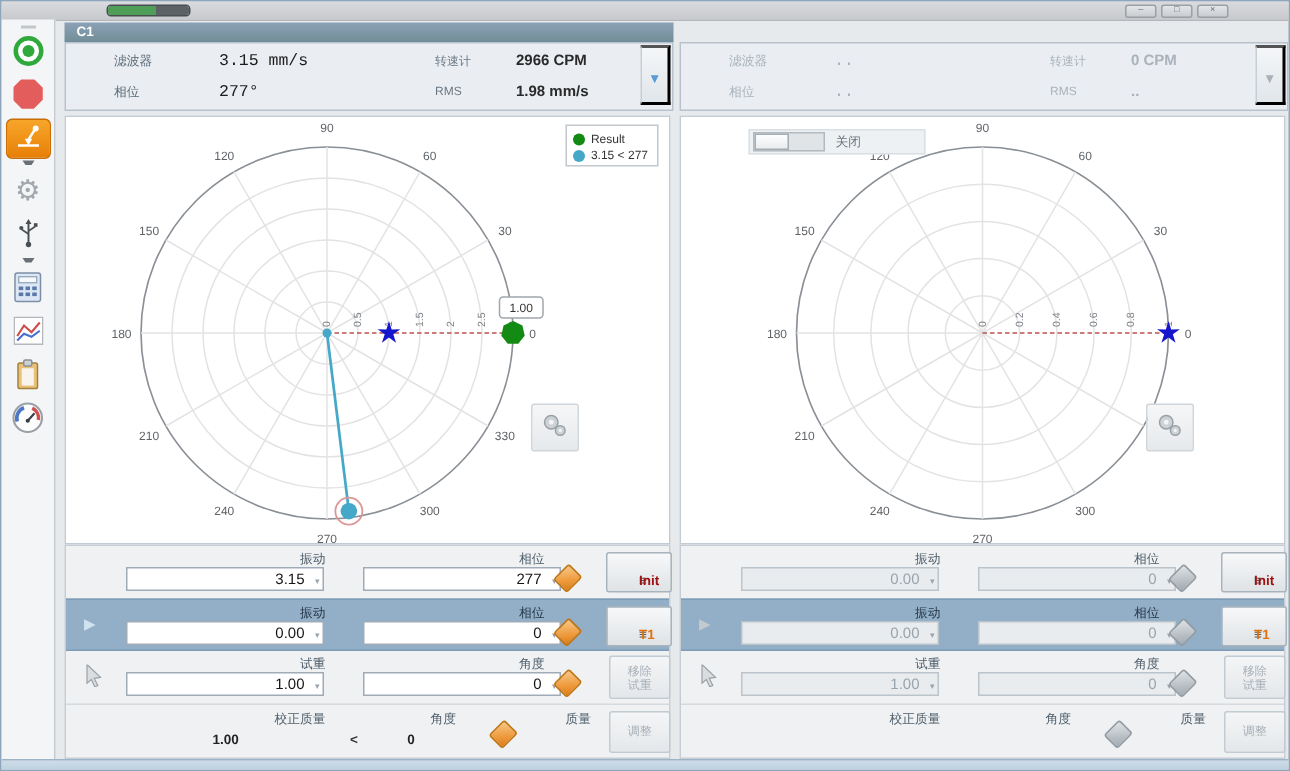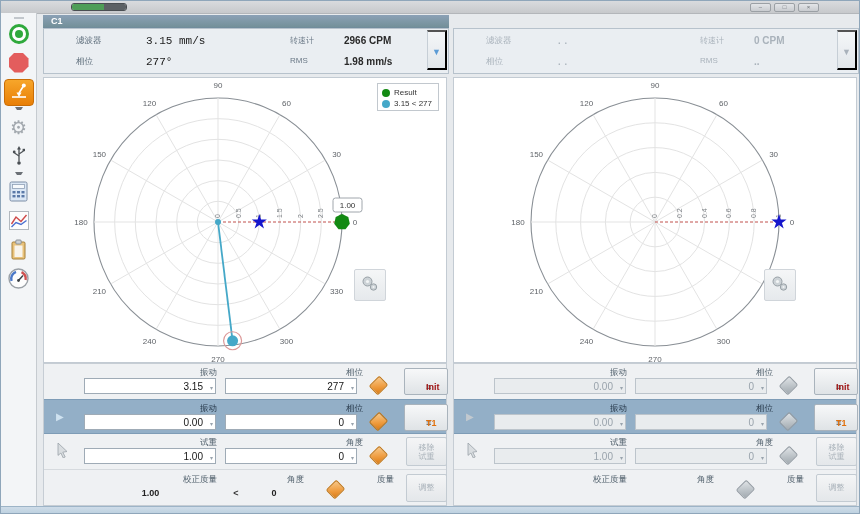--- a/index.html
+++ b/index.html
@@ -72,21 +72,21 @@
   .row{position:absolute;left:0;width:402px;}
   .r1{top:0;height:35px;}
   .r2{top:35px;height:35px;background:#93afc7;border-top:1px solid #7e9cb6;border-bottom:1px solid #7e9cb6;box-sizing:border-box;}
   .r3{top:70px;height:35px;}
   .r4{top:105px;height:36px;border-top:1px solid #d6dade;}
   .row span{position:absolute;white-space:nowrap;}
   .clab{font-size:8.5px;color:#4e5e6a;text-align:right;}
   .r2 .clab{color:#26384a;}
   .lab1{left:40px;width:133px;top:3px;} .lab2{left:186px;width:133px;top:3px;}
   .fld{position:absolute;top:14px;width:132px;height:16px;background:#fff;border:1px solid #9fabb6;box-sizing:border-box;}
-  .f1{left:40px;} .f2{left:181px;}
+  .f1{left:40px;} .f2{left:198px;}
   .fld input{position:absolute;left:0;top:0;width:100%;height:100%;border:none;background:transparent;
       text-align:right;padding-right:12px;font-size:10px;color:#151515;font-family:inherit;box-sizing:border-box;}
   .fld .dd{position:absolute;right:2px;top:5px;font-size:6px;color:#9aa4ae;font-style:normal;}
   .p2 .fld{background:#e9ecee;border-color:#bcc4cb;}
   .p2 .fld input{color:#99a3ac;}
   .dia{position:absolute;left:328px;top:15px;width:11px;height:11px;transform:rotate(45deg) scaleY(1.15);
       background:linear-gradient(135deg,#f8c888,#ee9a3c 60%,#d97c18);border:1px solid #c27513;border-radius:2px;}
   .p2 .dia{background:linear-gradient(135deg,#dfe3e6,#b9c0c5 60%,#a2aab0);border-color:#949ca3;}
   .btn-big{position:absolute;left:360px;top:4px;width:44px;height:27px;
       background:linear-gradient(#f7f8f9,#dfe3e6);border:1px solid #a9b3bc;border-radius:2px;
@@ -423,20 +423,26 @@
             <text x="227.8" y="140" font-size="7" fill="#7d8186" transform="rotate(-90 227.8 140)">0.2</text>
             <text x="252.6" y="140" font-size="7" fill="#7d8186" transform="rotate(-90 252.6 140)">0.4</text>
             <text x="277.4" y="140" font-size="7" fill="#7d8186" transform="rotate(-90 277.4 140)">0.6</text>
             <text x="302.2" y="140" font-size="7" fill="#7d8186" transform="rotate(-90 302.2 140)">0.8</text>
             <text x="327" y="140" font-size="7" fill="#7d8186" transform="rotate(-90 327 140)">1</text>
           </g>
           <g>
             <path d="M325.0,136.0L323.2,141.6L317.4,141.5L322.1,144.9L320.3,150.5L325.0,147.0L329.7,150.5L327.9,144.9L332.6,141.5L326.8,141.6Z" fill="#1515cc"></path>
           </g>
         </svg>
+      <div class="toggle-wrap">
+        <span class="toggle-track">
+          <span class="toggle-knob"></span>
+        </span>
+        <span class="toggle-label">关闭</span>
+      </div>
       <button class="tools-btn">
         <svg width="20" height="20" viewBox="0 0 20 20">
           <circle cx="7.5" cy="7.5" r="4.5" fill="#ccd2d6" stroke="#98a0a6"></circle>
           <circle cx="7.5" cy="7.5" r="1.6" fill="#f2f4f5"></circle>
           <circle cx="13.5" cy="13" r="3.2" fill="#ccd2d6" stroke="#98a0a6"></circle>
           <circle cx="13.5" cy="13" r="1.1" fill="#f2f4f5"></circle>
         </svg>
       </button>
     </div>
 

